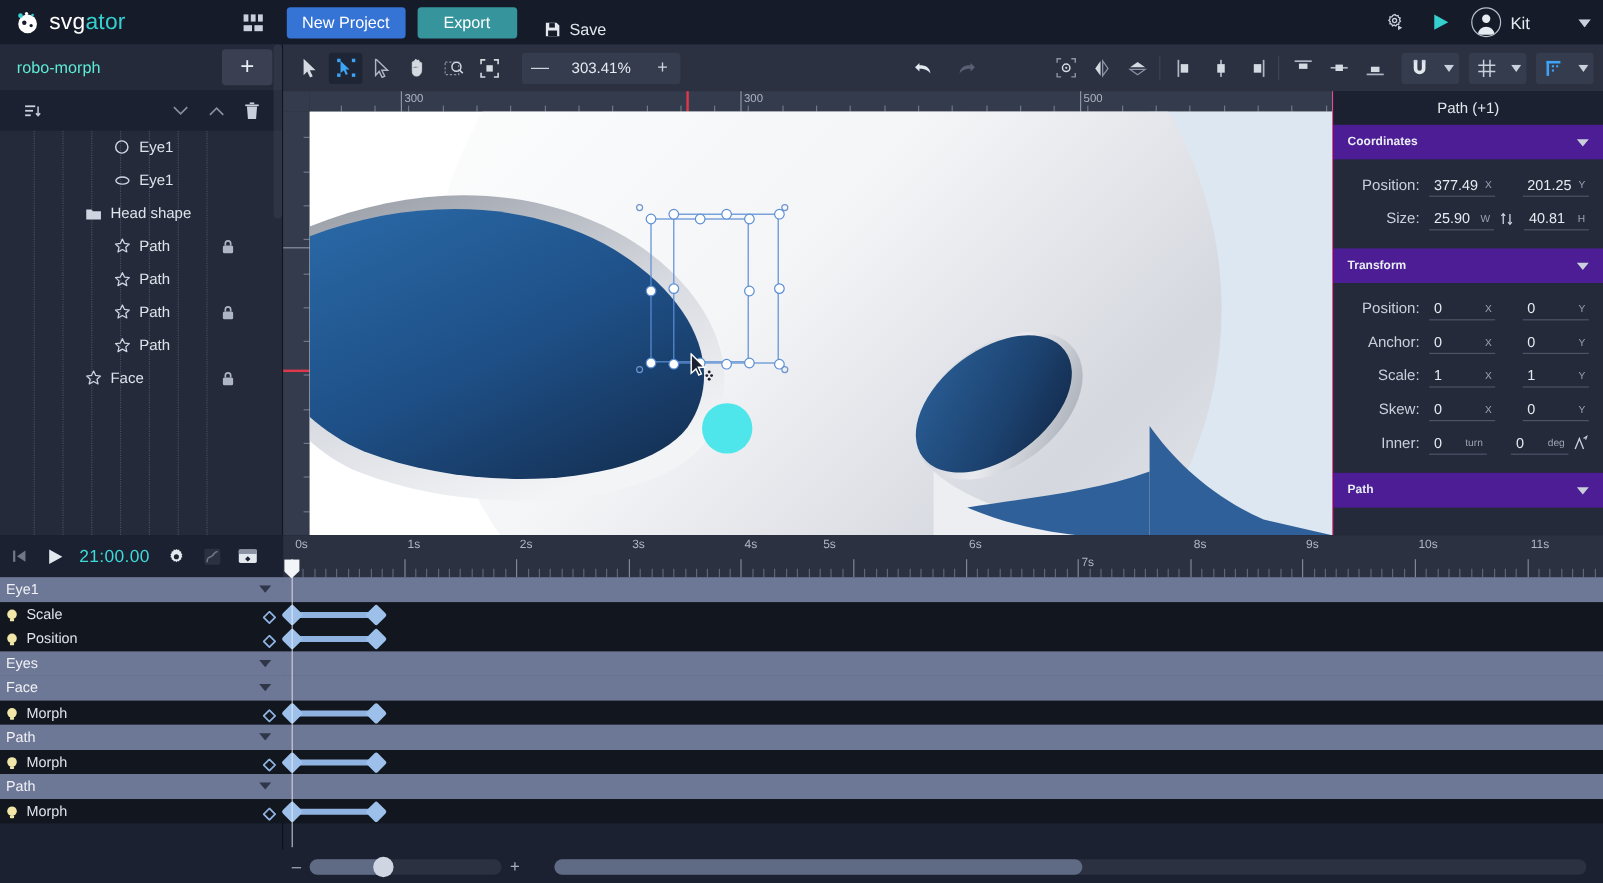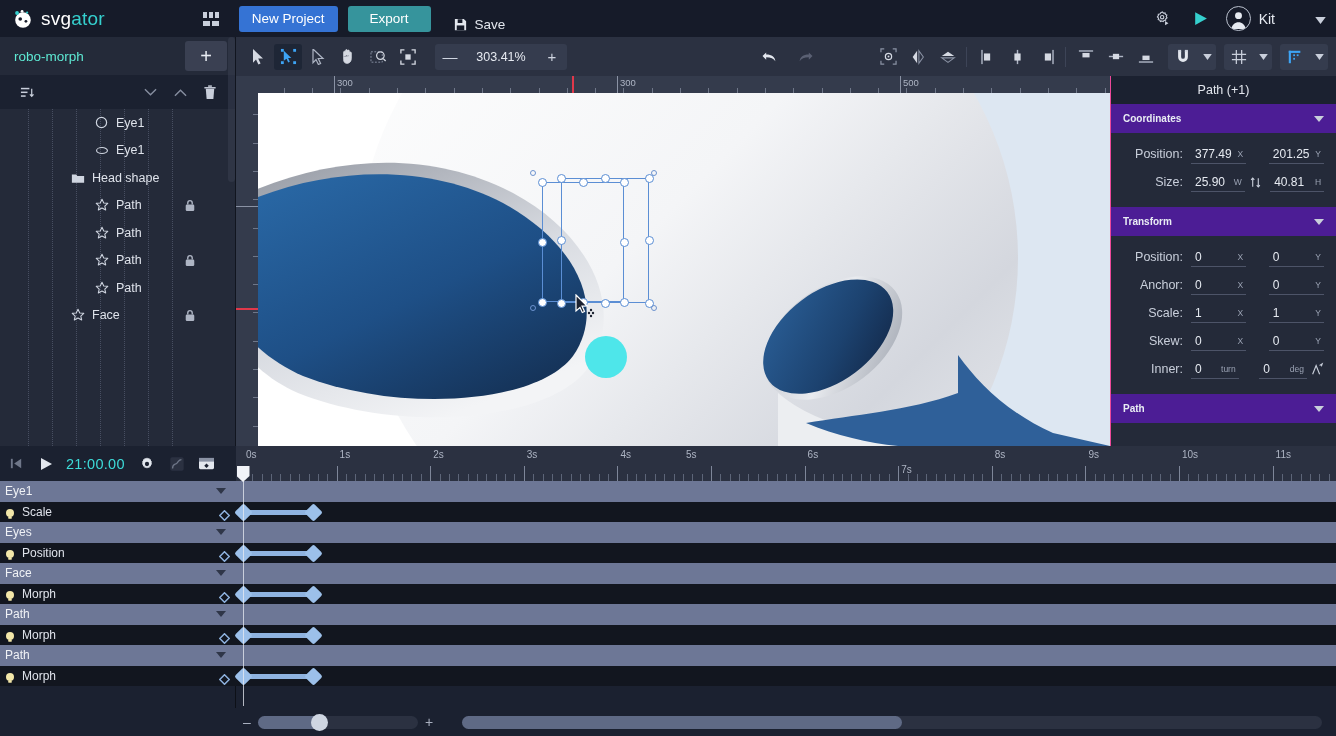--- a/index.html
+++ b/index.html
@@ -1026,46 +1026,46 @@
             <span class="kf-add"><svg width="11" height="11" viewBox="0 0 12 12">
                 <path d="M6 .8L11.2 6 6 11.2.8 6z" fill="none" stroke="#8fb3e0" stroke-width="1.6"></path>
               </svg></span>
           </div>
           <div class="lane">
             <div class="kfbar" style="left:7px;width:70.19999999999999px;"></div>
             <div class="kf" style="left:0.5px;"></div>
             <div class="kf" style="left:70.69999999999999px;"></div>
           </div>
         </div>
-        <div class="trow group">
-          <div class="namecell">
-            <span class="gname">Eyes</span>
-            <span class="grp-caret"></span>
-          </div>
-          <div class="lane"></div>
-        </div>
         <div class="trow prop">
           <div class="namecell">
             <span class="bulb"><svg width="12" height="12" viewBox="0 0 12 12">
                 <circle cx="6" cy="5" r="4" fill="#f2e6a8"></circle>
                 <rect x="4.3" y="8.6" width="3.4" height="2.2" rx="0.6" fill="#f2e6a8"></rect>
               </svg></span>
             <span class="pname">Position</span>
             <span class="kf-add"><svg width="11" height="11" viewBox="0 0 12 12">
                 <path d="M6 .8L11.2 6 6 11.2.8 6z" fill="none" stroke="#8fb3e0" stroke-width="1.6"></path>
               </svg></span>
           </div>
           <div class="lane">
             <div class="kfbar" style="left:7px;width:70.19999999999999px;"></div>
             <div class="kf" style="left:0.5px;"></div>
             <div class="kf" style="left:70.69999999999999px;"></div>
           </div>
         </div>
         <div class="trow group">
           <div class="namecell">
+            <span class="gname">Eyes</span>
+            <span class="grp-caret"></span>
+          </div>
+          <div class="lane"></div>
+        </div>
+        <div class="trow group">
+          <div class="namecell">
             <span class="gname">Face</span>
             <span class="grp-caret"></span>
           </div>
           <div class="lane"></div>
         </div>
         <div class="trow prop">
           <div class="namecell">
             <span class="bulb"><svg width="12" height="12" viewBox="0 0 12 12">
                 <circle cx="6" cy="5" r="4" fill="#f2e6a8"></circle>
                 <rect x="4.3" y="8.6" width="3.4" height="2.2" rx="0.6" fill="#f2e6a8"></rect>

